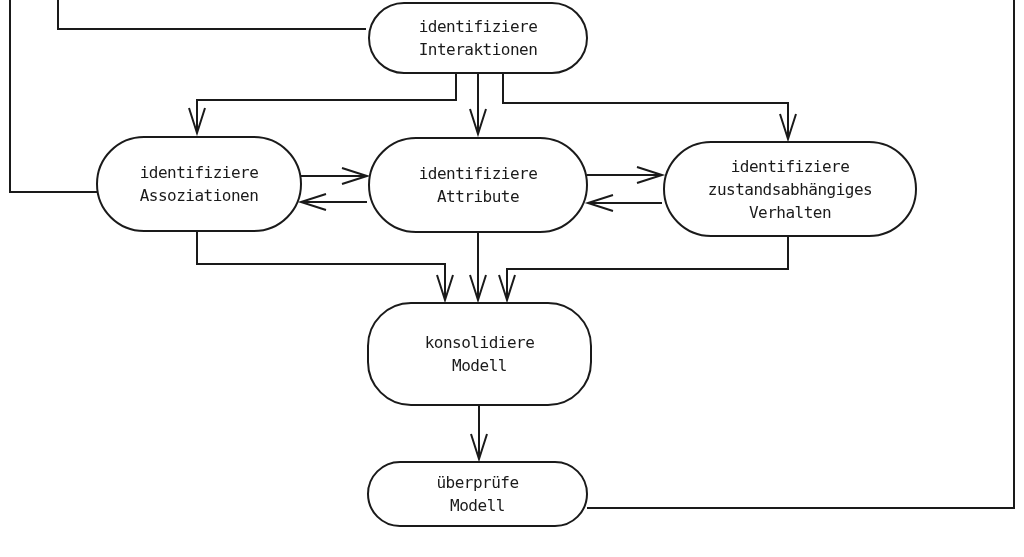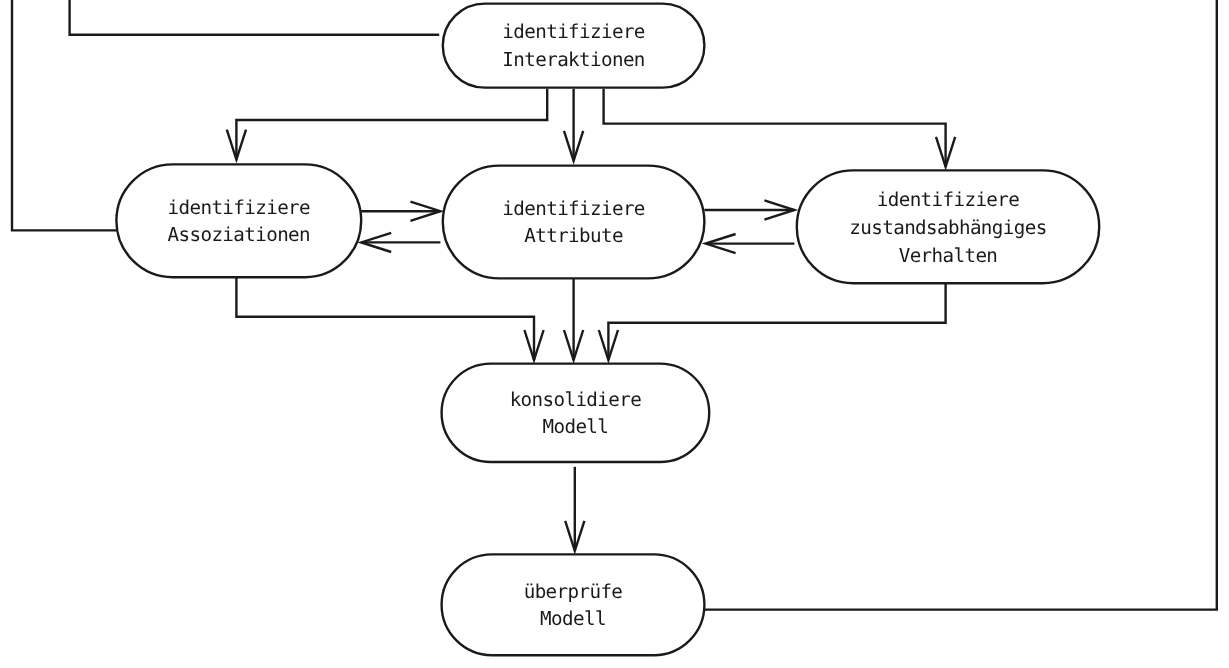--- a/index.html
+++ b/index.html
@@ -31,22 +31,22 @@
     white-space: pre-line;
     font-size: 16px;
     line-height: 23px;
     letter-spacing: -0.5px;
     color: #1a1a1a;
   }
   .n-interaktionen { left: 368px; top: 2px;   width: 220px; height: 72px; border-radius: 36px; }
   .n-assoziationen { left: 96px;  top: 136px; width: 206px; height: 96px; border-radius: 48px; }
   .n-attribute     { left: 368px; top: 137px; width: 220px; height: 96px; border-radius: 48px; }
   .n-verhalten     { left: 663px; top: 141px; width: 254px; height: 96px; border-radius: 48px; }
-  .n-konsolidiere  { left: 367px; top: 302px; width: 225px; height: 84px; border-radius: 44px; }
-  .n-ueberpruefe   { left: 367px; top: 461px; width: 221px; height: 86px; border-radius: 43px; }
+  .n-konsolidiere  { left: 367px; top: 302px; width: 225px; height: 104px; border-radius: 44px; }
+  .n-ueberpruefe   { left: 367px; top: 461px; width: 221px; height: 66px; border-radius: 43px; }
 </style>
 </head>
 <body>
 
 <div class="stage">
 
   <svg class="edges" viewBox="0 0 1024 557" fill="none" stroke="#1a1a1a" stroke-width="2">
     <defs>
       <marker id="arrow" markerUnits="userSpaceOnUse" markerWidth="30" markerHeight="20" refX="26" refY="9" orient="auto" overflow="visible">
         <path d="M1,1 L26,9 L1,17" fill="none" stroke="#1a1a1a" stroke-width="2"></path>

